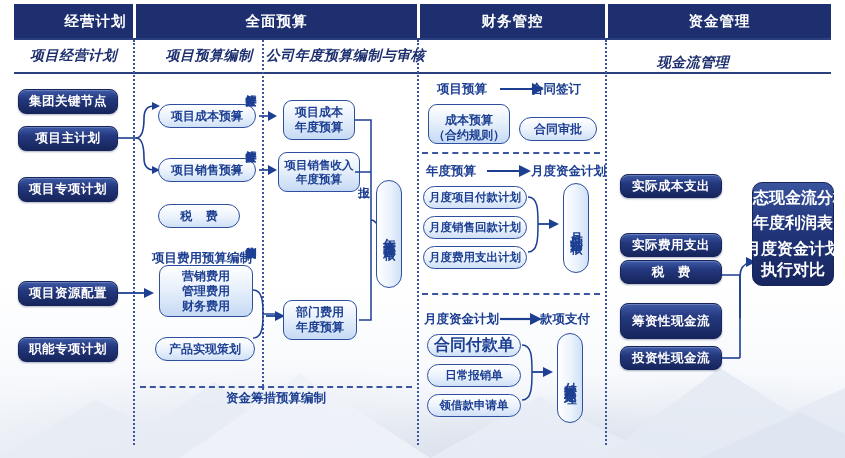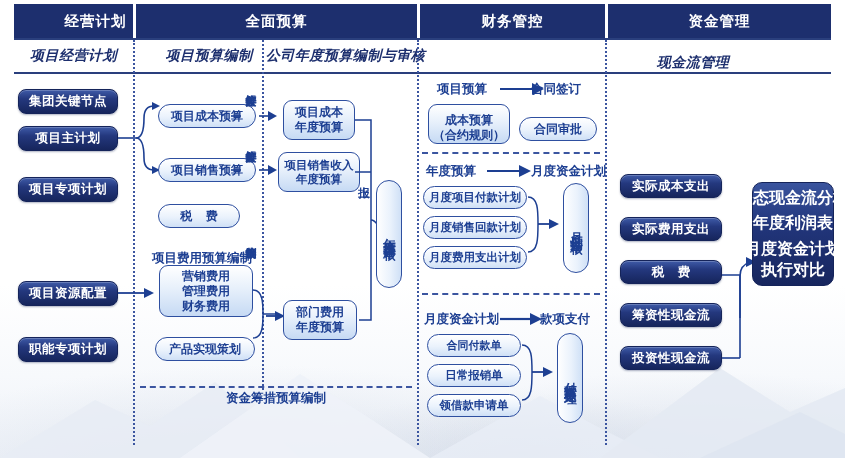--- a/index.html
+++ b/index.html
@@ -364,48 +364,48 @@
     <span>月度资金计划</span>
   </div>
   <svg class="conn" style="left:500px; top:312px; width:44px; height:14px;">
     <path d="M0,7 L32,7" stroke="#1d3f92" stroke-width="2.2" fill="none"></path>
     <path d="M30,1 L42,7 L30,13 Z" fill="#1d3f92"></path>
   </svg>
   <div class="caption" style="left:540px; top:311px;">
     <span>款项支付</span>
   </div>
 
-  <div class="pill-light" style="left:427px; top:334px; width:94px; height:23px; font-size:11px;">
+  <div class="pill-light" style="left:427px; top:334px; width:94px; height:23px; font-size:16px;">
     <span>合同付款单</span>
   </div>
   <div class="pill-light" style="left:427px; top:364px; width:94px; height:23px; font-size:11.5px;">
     <span>日常报销单</span>
   </div>
   <div class="pill-light" style="left:427px; top:394px; width:94px; height:23px; font-size:11.5px;">
     <span>领借款申请单</span>
   </div>
   <svg class="conn" style="left:520px; top:338px; width:42px; height:82px;">
     <path d="M2,7 C12,7 12,20 12,34 C12,48 12,62 2,62" stroke="#1d3f92" stroke-width="1.5" fill="none"></path>
     <path d="M12,34 L24,34" stroke="#1d3f92" stroke-width="1.8" fill="none"></path>
     <path d="M23,29 L33,34 L23,39 Z" fill="#1d3f92"></path>
   </svg>
   <div class="vcap" style="left:557px; top:333px; width:26px; height:90px;">
     <span>付款审核处理</span>
   </div>
 
   <div class="pill-dark" style="left:620px; top:174px; width:102px; height:24px;">
     <span>实际成本支出</span>
   </div>
-  <div class="pill-dark" style="left:620px; top:217px; width:102px; height:24px;">
+  <div class="pill-dark" style="left:620px; top:233px; width:102px; height:24px;">
     <span>实际费用支出</span>
   </div>
   <div class="pill-dark" style="left:620px; top:260px; width:102px; height:24px; letter-spacing:5px; text-indent:5px;">
     <span>税  费</span>
   </div>
-  <div class="pill-dark" style="left:620px; top:303px; width:102px; height:24px;">
+  <div class="pill-dark" style="left:620px; top:303px; width:102px; height:36px;">
     <span>筹资性现金流</span>
   </div>
   <div class="pill-dark" style="left:620px; top:346px; width:102px; height:24px;">
     <span>投资性现金流</span>
   </div>
 
   <svg class="conn" style="left:722px; top:190px; width:40px; height:175px;">
     <path d="M0,125 L18,125 L18,168" stroke="#1d3f92" stroke-width="1.6" fill="none" transform="translate(0,-40)"></path>
     <path d="M0,168 L18,168" stroke="#1d3f92" stroke-width="1.6" fill="none"></path>
     <path d="M18,168 L18,86 C18,78 22,74 28,72" stroke="#1d3f92" stroke-width="1.6" fill="none"></path>

